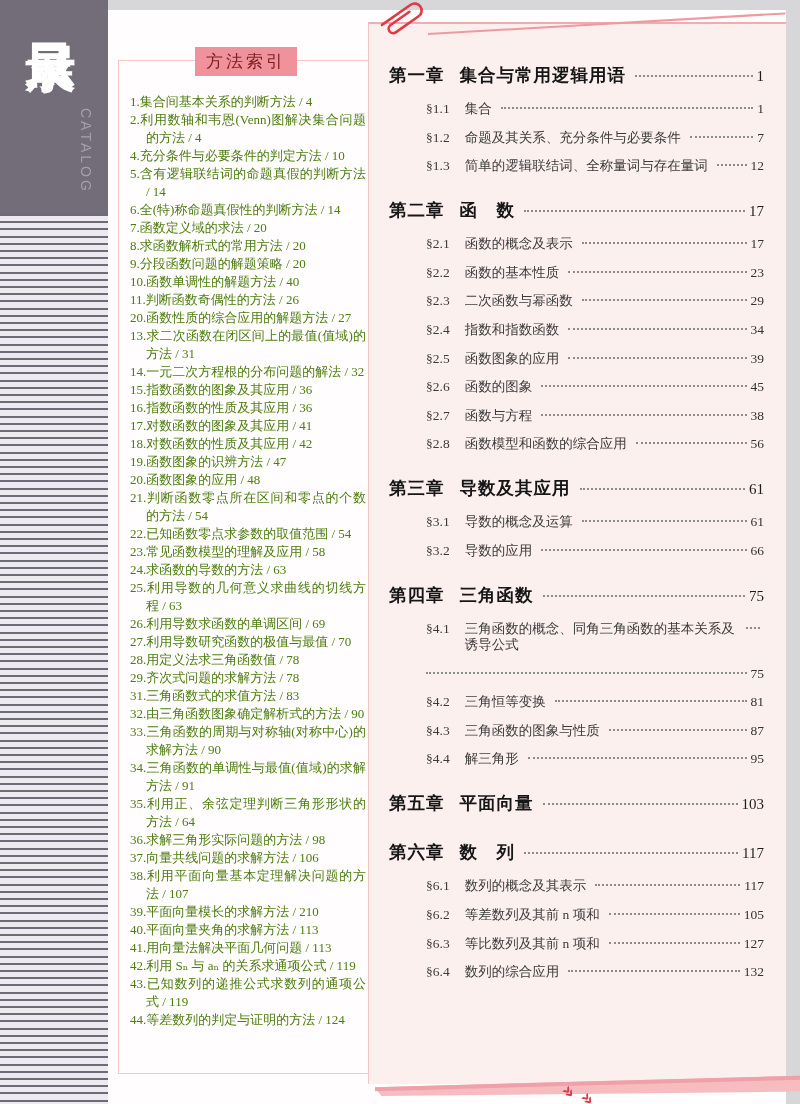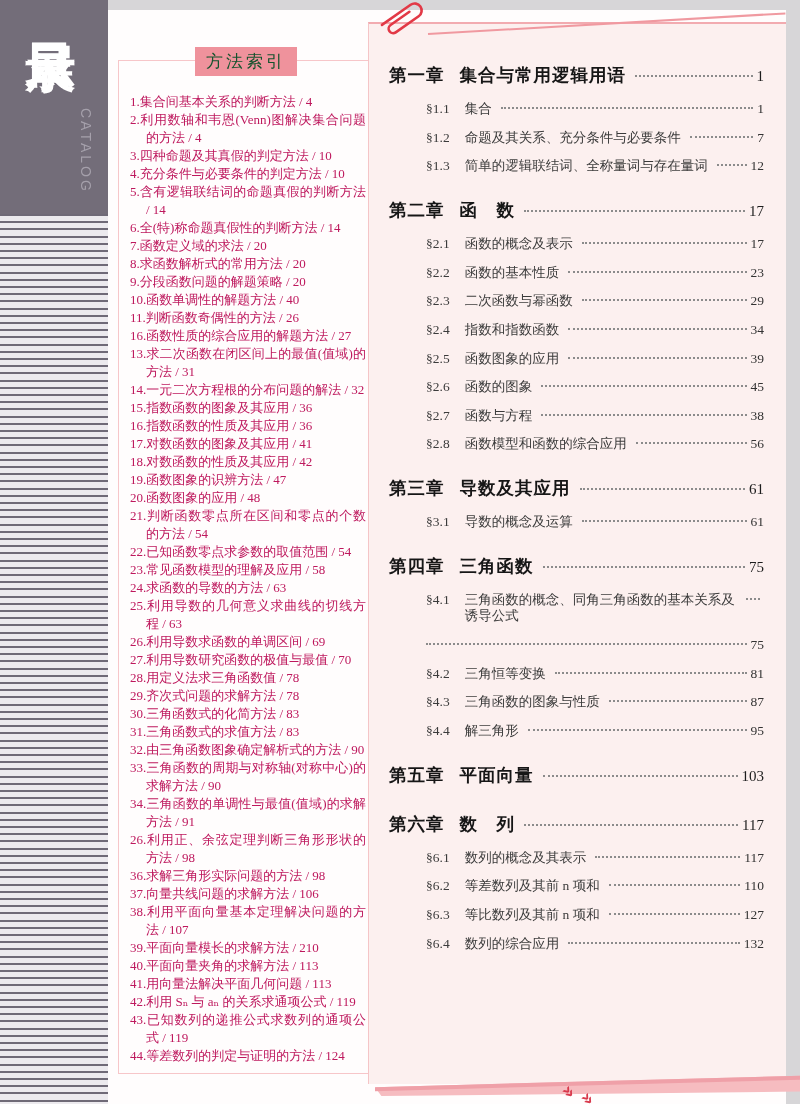--- a/index.html
+++ b/index.html
@@ -15,25 +15,25 @@
   .sidebar-catalog{position:absolute;left:78px;top:108px;writing-mode:vertical-rl;color:#a5a0ab;
                    font-family:"Liberation Sans","DejaVu Sans",sans-serif;font-size:14px;letter-spacing:3px;}
   .sidebar-stripes{position:absolute;left:0;top:214px;width:108px;height:890px;
                    background:repeating-linear-gradient(to bottom,#6f6a77 0 2px,#eceaee 2px 7.2px);}
 
   
   .page{position:absolute;left:108px;top:10px;width:678px;height:1094px;background:#fffdfd;}
 
   
   .method-panel{position:absolute;left:10px;top:50px;width:254px;height:1012px;border:1px solid #f7c6c9;}
-  .method-header{position:absolute;top:-14px;left:50%;transform:translateX(-50%);background:#ef929c;color:#14532d;
+  .method-header{position:absolute;top:-14px;left:50%;transform:translateX(-50%);background:#ef929c;color:#7f1d1d;
                  font-family:"Liberation Sans","DejaVu Sans",sans-serif;font-size:17px;letter-spacing:3px;
                  padding:3px 11px;white-space:nowrap;}
   .method-list{padding:32px 7px 0 11px;}
-  .mi{font-size:13px;line-height:18px;color:#be185d;text-align:justify;padding-left:16px;text-indent:-16px;}
+  .mi{font-size:13px;line-height:18px;color:#4d7c0f;text-align:justify;padding-left:16px;text-indent:-16px;}
 
   
   .toc-panel{position:absolute;left:260px;top:12px;width:418px;height:1062px;background:#fcf0ef;
              border-left:1px solid #f5c5c7;border-top:2px solid #f2abb0;box-sizing:border-box;}
   .toc-content{padding:15px 22px 0 20px;}
   .chapter{margin-top:24px;}
   .ch-row{display:flex;align-items:baseline;font-family:"Liberation Sans","DejaVu Sans",sans-serif;
           font-weight:700;font-size:17.5px;color:#161616;line-height:24px;margin-bottom:13px;}
   .ch-label{white-space:nowrap;margin-right:15px;letter-spacing:1px;}
   .ch-title{white-space:nowrap;letter-spacing:1px;}
@@ -74,53 +74,51 @@
     <div class="sidebar-stripes"></div>
   </div>
 
   <div class="page">
 
     <div class="method-panel">
       <div class="method-header">方法索引</div>
       <div class="method-list">
           <div class="mi">1.集合间基本关系的判断方法 / 4</div>
           <div class="mi">2.利用数轴和韦恩(Venn)图解决集合问题的方法 / 4</div>
-          <div class="mi">3.四种命题及其真假的判定方法 / 10</div>
           <div class="mi">4.充分条件与必要条件的判定方法 / 10</div>
           <div class="mi">5.含有逻辑联结词的命题真假的判断方法 / 14</div>
           <div class="mi">6.全(特)称命题真假性的判断方法 / 14</div>
           <div class="mi">7.函数定义域的求法 / 20</div>
           <div class="mi">8.求函数解析式的常用方法 / 20</div>
           <div class="mi">9.分段函数问题的解题策略 / 20</div>
           <div class="mi">10.函数单调性的解题方法 / 40</div>
           <div class="mi">11.判断函数奇偶性的方法 / 26</div>
-          <div class="mi">16.函数性质的综合应用的解题方法 / 27</div>
+          <div class="mi">20.函数性质的综合应用的解题方法 / 27</div>
           <div class="mi">13.求二次函数在闭区间上的最值(值域)的方法 / 31</div>
           <div class="mi">14.一元二次方程根的分布问题的解法 / 32</div>
           <div class="mi">15.指数函数的图象及其应用 / 36</div>
           <div class="mi">16.指数函数的性质及其应用 / 36</div>
           <div class="mi">17.对数函数的图象及其应用 / 41</div>
           <div class="mi">18.对数函数的性质及其应用 / 42</div>
           <div class="mi">19.函数图象的识辨方法 / 47</div>
           <div class="mi">20.函数图象的应用 / 48</div>
           <div class="mi">21.判断函数零点所在区间和零点的个数的方法 / 54</div>
           <div class="mi">22.已知函数零点求参数的取值范围 / 54</div>
           <div class="mi">23.常见函数模型的理解及应用 / 58</div>
           <div class="mi">24.求函数的导数的方法 / 63</div>
           <div class="mi">25.利用导数的几何意义求曲线的切线方程 / 63</div>
           <div class="mi">26.利用导数求函数的单调区间 / 69</div>
           <div class="mi">27.利用导数研究函数的极值与最值 / 70</div>
           <div class="mi">28.用定义法求三角函数值 / 78</div>
           <div class="mi">29.齐次式问题的求解方法 / 78</div>
-          <div class="mi">30.三角函数式的化简方法 / 83</div>
           <div class="mi">31.三角函数式的求值方法 / 83</div>
           <div class="mi">32.由三角函数图象确定解析式的方法 / 90</div>
           <div class="mi">33.三角函数的周期与对称轴(对称中心)的求解方法 / 90</div>
           <div class="mi">34.三角函数的单调性与最值(值域)的求解方法 / 91</div>
-          <div class="mi">26.利用正、余弦定理判断三角形形状的方法 / 98</div>
+          <div class="mi">35.利用正、余弦定理判断三角形形状的方法 / 64</div>
           <div class="mi">36.求解三角形实际问题的方法 / 98</div>
           <div class="mi">37.向量共线问题的求解方法 / 106</div>
           <div class="mi">38.利用平面向量基本定理解决问题的方法 / 107</div>
           <div class="mi">39.平面向量模长的求解方法 / 210</div>
           <div class="mi">40.平面向量夹角的求解方法 / 113</div>
           <div class="mi">41.用向量法解决平面几何问题 / 113</div>
           <div class="mi">42.利用 Sₙ 与 aₙ 的关系求通项公式 / 119</div>
           <div class="mi">43.已知数列的递推公式求数列的通项公式 / 119</div>
           <div class="mi">44.等差数列的判定与证明的方法 / 124</div>
         </div>
@@ -221,20 +219,26 @@
       <span class="leader"></span>
       <span class="pg">61</span>
     </div>
     <div class="sections">
               <div class="sec-row">
     <span class="sec-label">§3.1</span>
     <span class="sec-title">导数的概念及运算</span>
     <span class="leader"></span>
     <span class="pg">61</span>
   </div>
+              <div class="sec-row">
+    <span class="sec-label">§3.2</span>
+    <span class="sec-title">导数的应用</span>
+    <span class="leader"></span>
+    <span class="pg">66</span>
+  </div>
             </div>
   </section>
           <section class="chapter">
     <div class="ch-row">
       <span class="ch-label">第四章</span>
       <span class="ch-title">三角函数</span>
       <span class="leader"></span>
       <span class="pg">75</span>
     </div>
     <div class="sections">
@@ -288,21 +292,21 @@
               <div class="sec-row">
     <span class="sec-label">§6.1</span>
     <span class="sec-title">数列的概念及其表示</span>
     <span class="leader"></span>
     <span class="pg">117</span>
   </div>
               <div class="sec-row">
     <span class="sec-label">§6.2</span>
     <span class="sec-title">等差数列及其前 n 项和</span>
     <span class="leader"></span>
-    <span class="pg">110</span>
+    <span class="pg">105</span>
   </div>
               <div class="sec-row">
     <span class="sec-label">§6.3</span>
     <span class="sec-title">等比数列及其前 n 项和</span>
     <span class="leader"></span>
     <span class="pg">127</span>
   </div>
               <div class="sec-row">
     <span class="sec-label">§6.4</span>
     <span class="sec-title">数列的综合应用</span>

